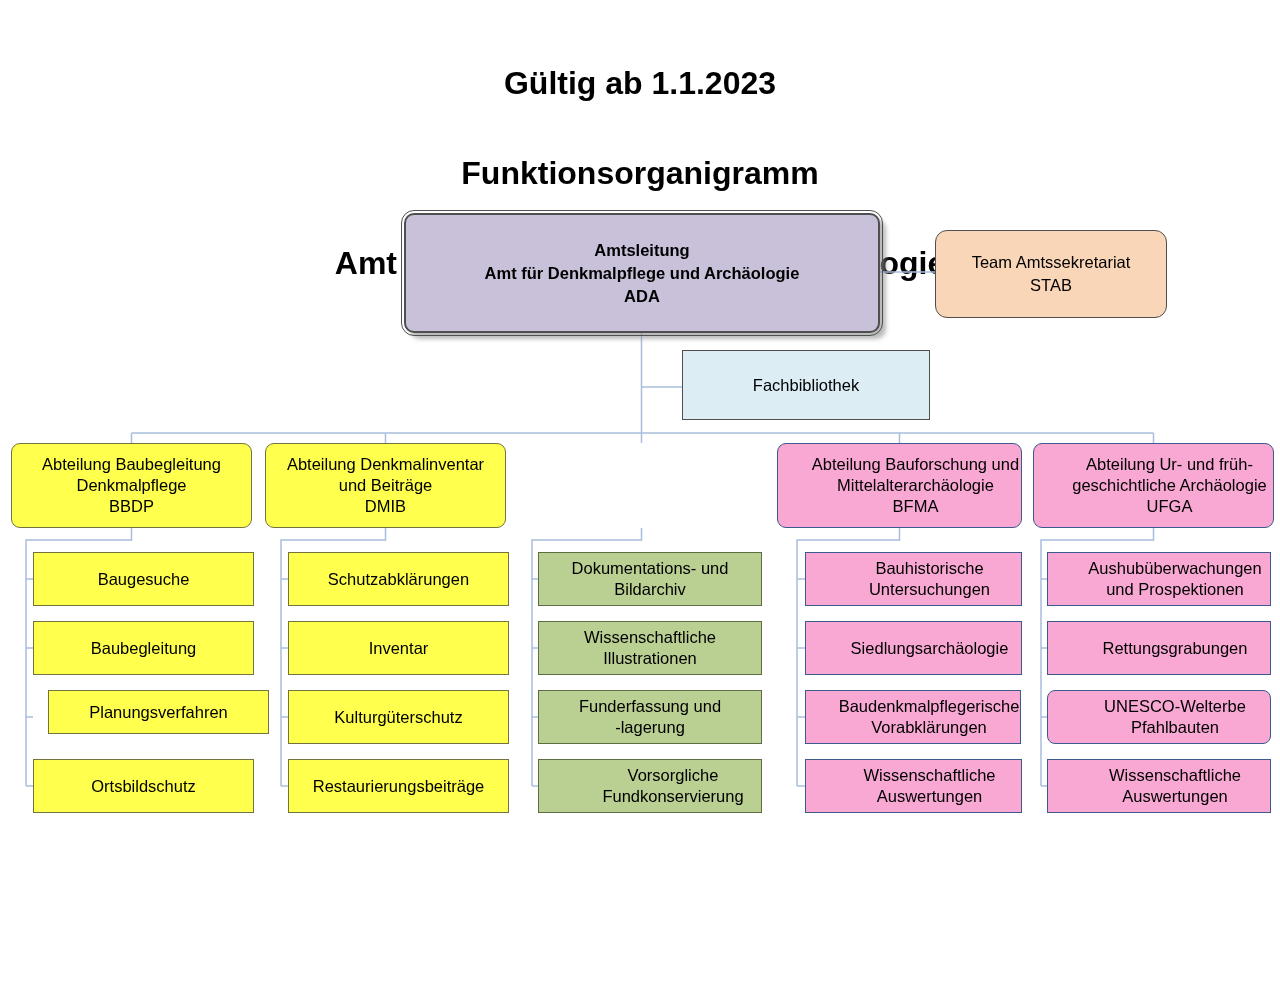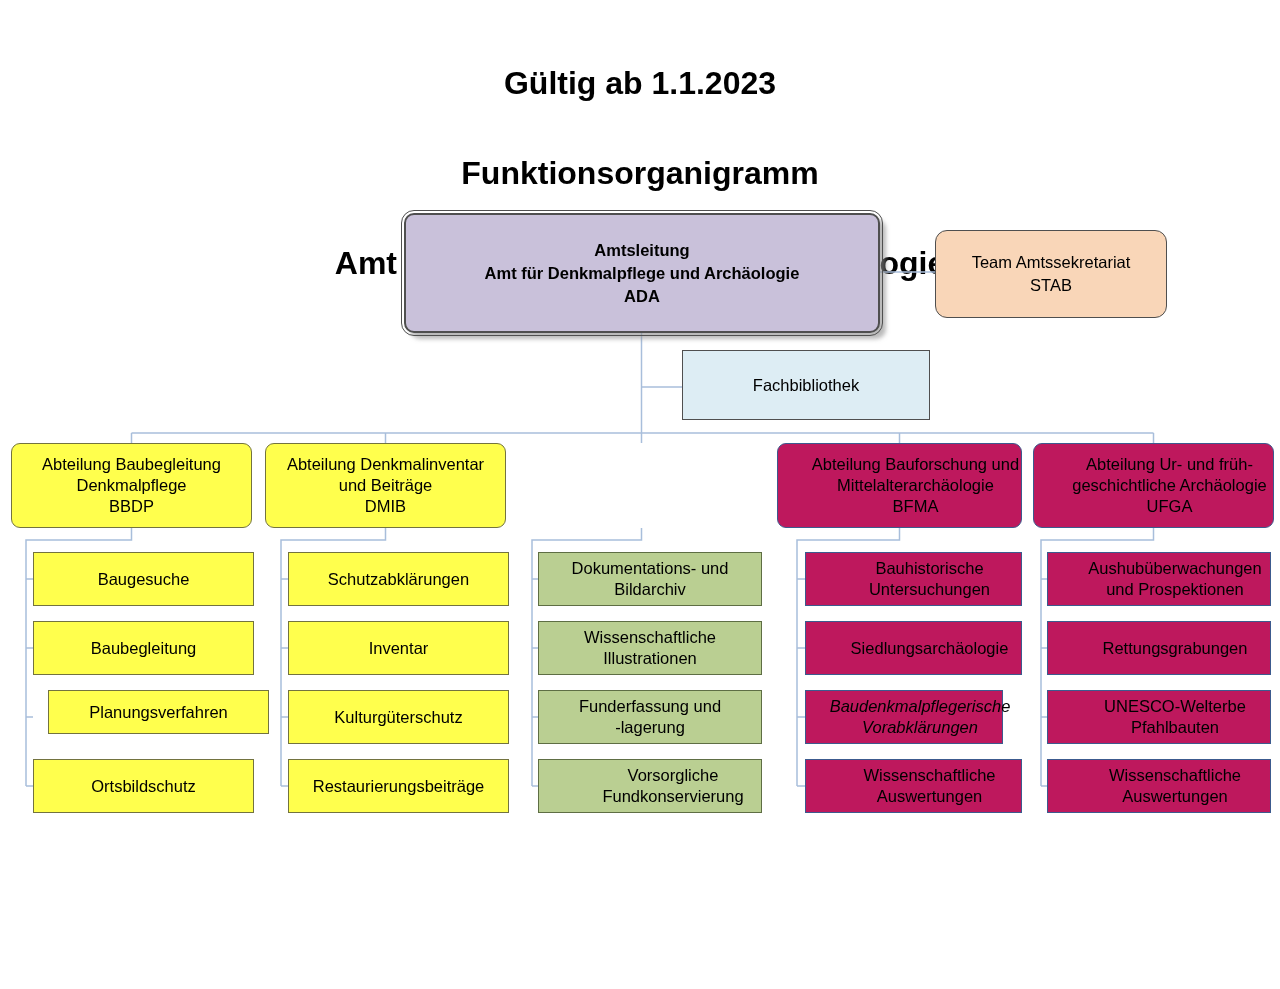--- a/index.html
+++ b/index.html
@@ -25,21 +25,21 @@
     box-shadow:6px 6px 4px rgba(140,140,140,0.6);
     line-height:23px;
     font-weight:bold;
   }
   .secretariat { background:#F9D6B8; border:1.5px solid #4f4f4f; border-radius:12px; line-height:23px; }
   .library { background:#DDEDF4; border:1px solid #4f4f4f; }
   .dept  { border-radius:9px; border-style:solid; border-width:1.5px; }
   .child { border-style:solid; border-width:1.5px; }
   .f-yellow { background:#FFFF4D; border-color:#73733f; }
   .f-green  { background:#BACF92; border-color:#5e6e44; }
-  .f-blue   { background:#be185d; border-color:#3c5a8e;padding-left:32px; }
+  .f-blue   { background:#f9a8d4; border-color:#3c5a8e;padding-left:32px; }
 </style>
 </head>
 <body>
 
 <div class="canvas">
 
   <div class="title">
     <div>Gültig ab 1.1.2023</div>
     <div>Funktionsorganigramm</div>
     <div>Amt für Denkmalpflege und Archäologie</div>
@@ -120,29 +120,29 @@
 -lagerung</div>
   <div class="box child f-green" style="left:538px; top:759px; width:224px; height:54px;padding-left:46px;">Vorsorgliche
 Fundkonservierung</div>
 
   <div class="box dept f-blue" style="left:777px; top:443px; width:245px; height:85px;">Abteilung Bauforschung und
 Mittelalterarchäologie
 BFMA</div>
   <div class="box child f-blue" style="left:805px; top:552px; width:217px; height:54px;">Bauhistorische
 Untersuchungen</div>
   <div class="box child f-blue" style="left:805px; top:621px; width:217px; height:54px;">Siedlungsarchäologie</div>
-  <div class="box child f-blue" style="left:805px; top:690px; width:198px; height:54px;font-style:italic;">Baudenkmalpflegerische
+  <div class="box child f-blue" style="left:805px; top:690px; width:216px; height:54px;">Baudenkmalpflegerische
 Vorabklärungen</div>
   <div class="box child f-blue" style="left:805px; top:759px; width:217px; height:54px;">Wissenschaftliche
 Auswertungen</div>
 
   <div class="box dept f-blue" style="left:1033px; top:443px; width:241px; height:85px;">Abteilung Ur- und früh-
 geschichtliche Archäologie
 UFGA</div>
   <div class="box child f-blue" style="left:1047px; top:552px; width:224px; height:54px;">Aushubüberwachungen
 und Prospektionen</div>
   <div class="box child f-blue" style="left:1047px; top:621px; width:224px; height:54px;">Rettungsgrabungen</div>
-  <div class="box child f-blue" style="left:1047px; top:690px; width:224px; height:54px;">UNESCO-Welterbe
+  <div class="box child f-blue" style="left:1047px; top:690px; width:224px; height:54px;border-radius:8px;">UNESCO-Welterbe
 Pfahlbauten</div>
   <div class="box child f-blue" style="left:1047px; top:759px; width:224px; height:54px;">Wissenschaftliche
 Auswertungen</div>
 
 </div>
 
 </body></html>

